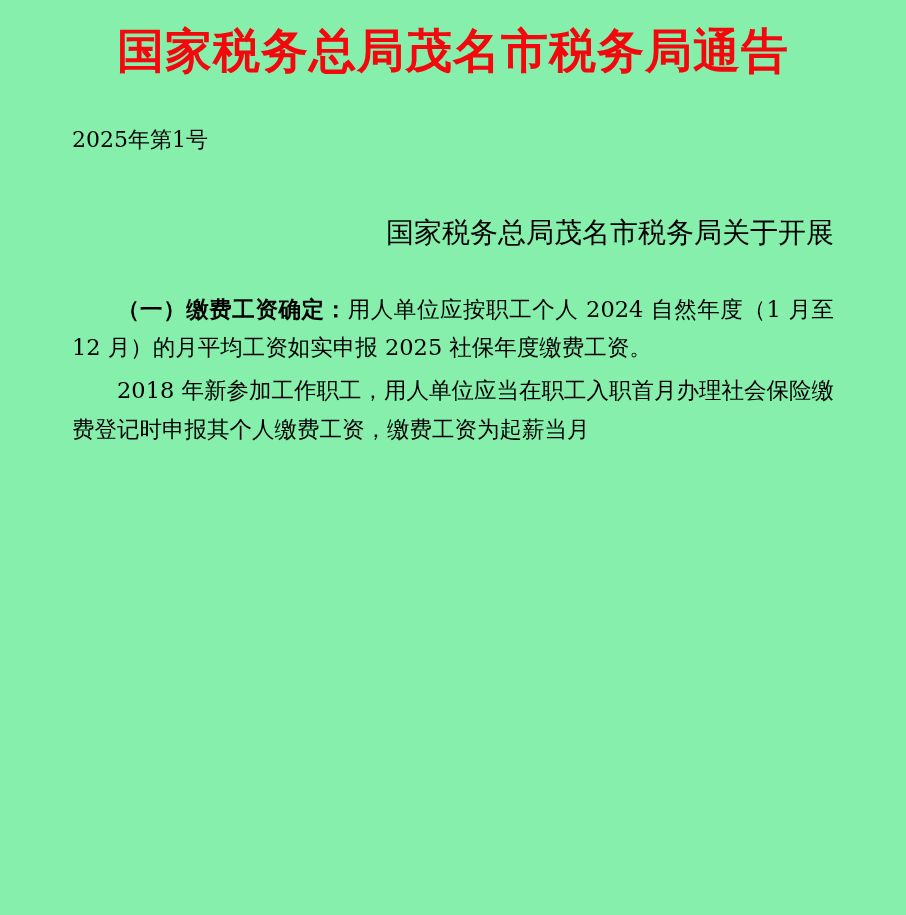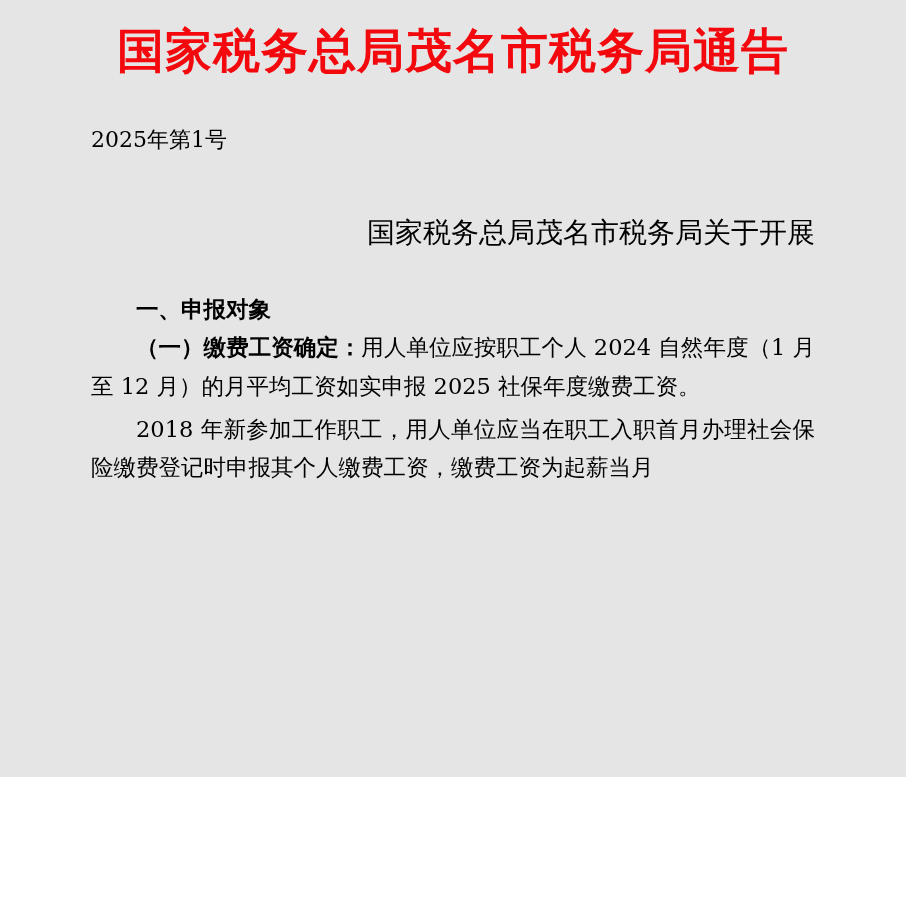--- a/index.html
+++ b/index.html
@@ -10,24 +10,24 @@
   body {
     width: 906px;
     height: 915px;
     overflow: hidden;
     font-family: "DejaVu Serif", "Liberation Serif", serif;
     color: #000000;
   }
   .page {
     position: relative;
     width: 906px;
-    height: 777px;
-    background: #e5e5e5;
+    height: 915px;
+    background: #86efac;
     box-sizing: border-box;
-    padding: 0 91px;
+    padding: 0 72px;
   }
   .doc-title {
     margin: 0;
     padding-top: 22px;
     text-align: center;
     color: #f2080d;
     font-family: "DejaVu Serif", "Liberation Serif", serif;
     font-weight: 700;
     font-size: 47px;
     line-height: 1.25;
@@ -86,21 +86,20 @@
 
   <p class="doc-number">2025年第1号</p>
 
   <div class="subject">
     <span class="subject-line">国家税务总局茂名市税务局关于开展</span>
   </div>
 
   <div class="body-block">
 
 
-    <p class="heading">一、申报对象</p>
 
 
 
     <p class="para">
       <span class="lead">（一）缴费工资确定：</span><span>用人单位应按职工个人 2024 自然年度（1 月至 12 月）的月平均工资如实申报 2025 社保年度缴费工资。</span>
     </p>
 
     <div class="spacer-sm"></div>
 
     <p class="para">2018 年新参加工作职工，用人单位应当在职工入职首月办理社会保险缴费登记时申报其个人缴费工资，缴费工资为起薪当月</p>

